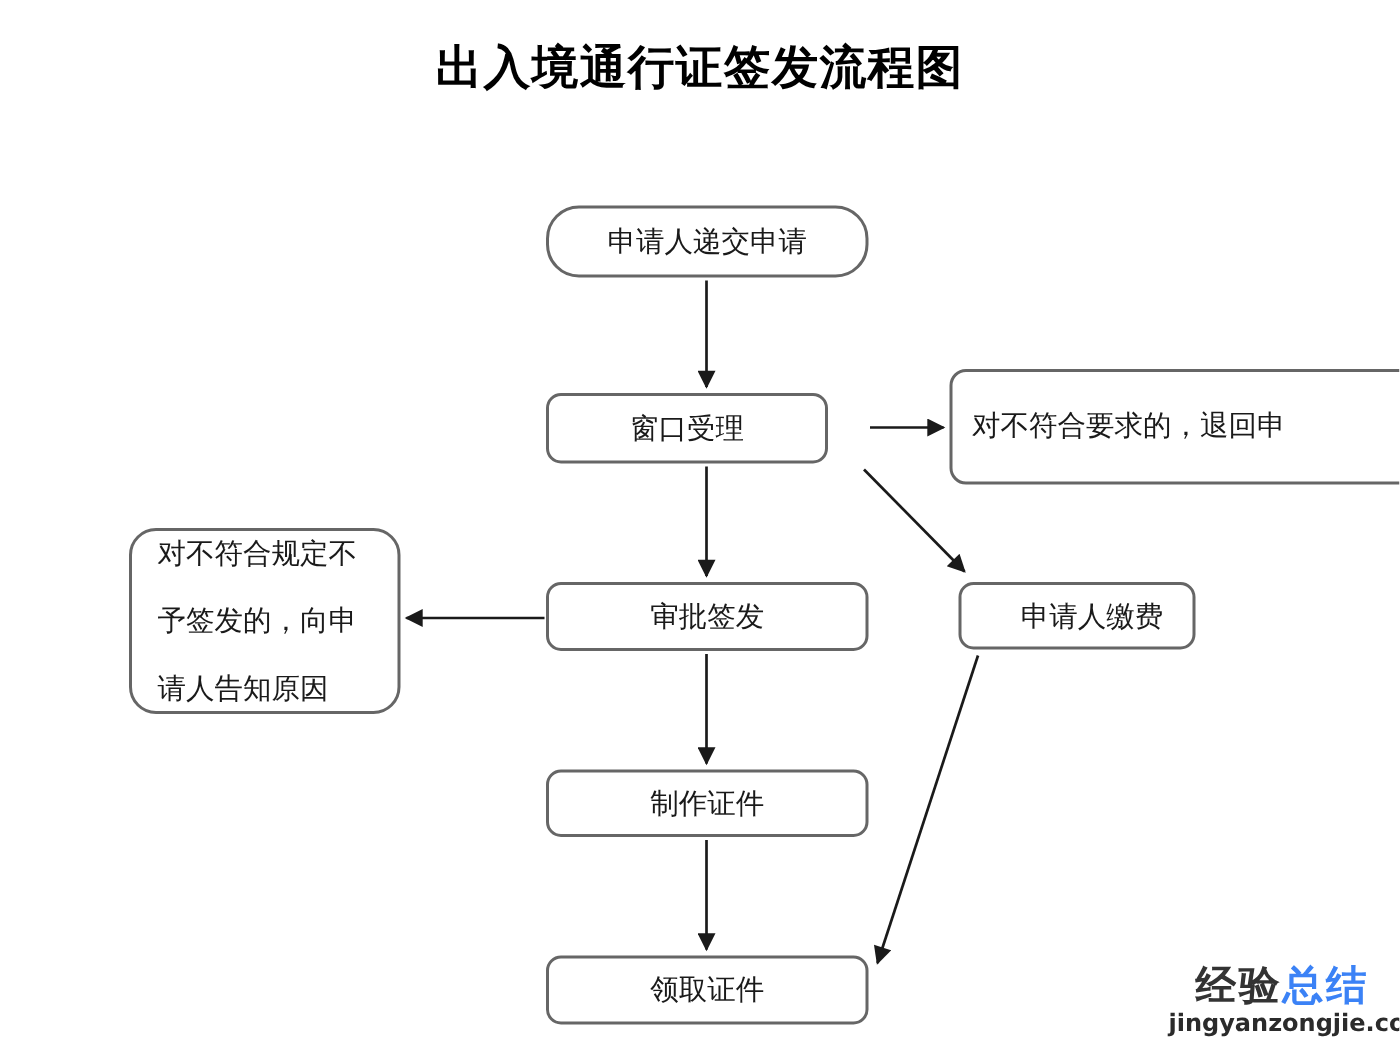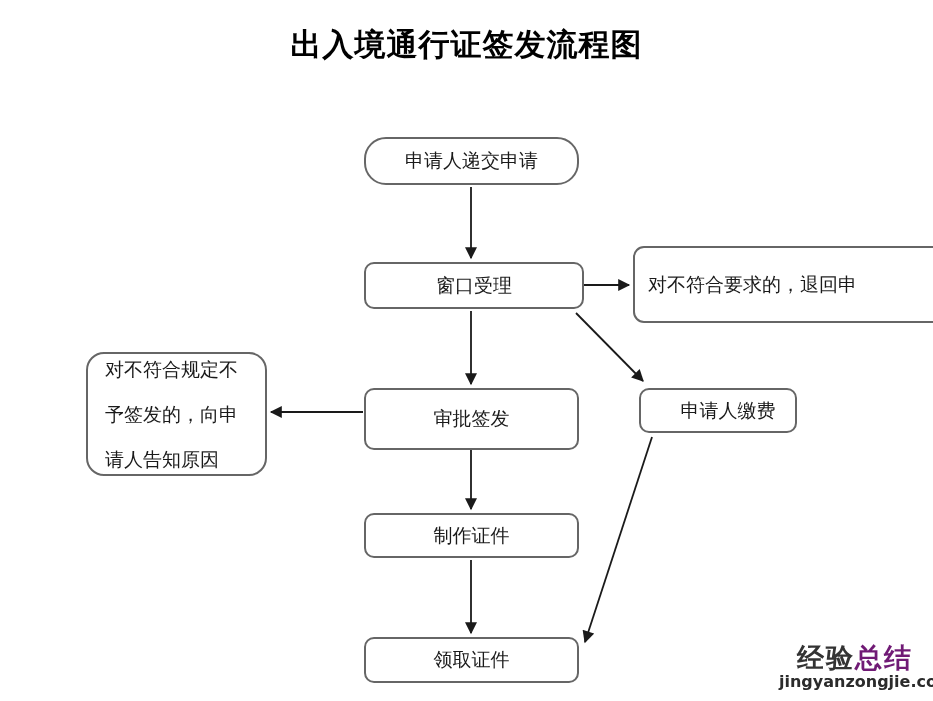--- a/index.html
+++ b/index.html
@@ -49,41 +49,41 @@
     border-radius: 11px;
   }
   .box-refuse {
     left: 86px; top: 352px; width: 181px; height: 124px;
     padding: 6px 10px 6px 17px;
     line-height: 33px;
     border-radius: 18px;
     gap: 12px;
   }
   .box-submit  { left: 364px; top: 137px; width: 215px; height: 48px; border-radius: 22px; }
-  .box-accept  { left: 364px; top: 262px; width: 220px; height: 47px; }
-  .box-approve { left: 364px; top: 388px; width: 215px; height: 62px; }
+  .box-accept  { left: 364px; top: 262px; width: 188px; height: 47px; }
+  .box-approve { left: 364px; top: 388px; width: 215px; height: 46px; }
   .box-pay     { left: 639px; top: 388px; width: 158px; height: 45px; padding-left: 20px; }
   .box-produce { left: 364px; top: 513px; width: 215px; height: 45px; }
   .box-collect { left: 364px; top: 637px; width: 215px; height: 46px; }
   .arrows {
     position: absolute;
     left: 0; top: 0;
     pointer-events: none;
   }
   .watermark {
     position: absolute;
     right: 2px;
     bottom: 10px;
     width: 152px;
     text-align: center;
     font-weight: 700;
     line-height: 1.05;
   }
   .wm-brand { font-size: 27px; letter-spacing: 2px; color: #333333; }
-  .wm-red { color: #701a75; }
+  .wm-red { color: #3b82f6; }
   .wm-site { font-size: 16px; color: #2b2b2b; margin-top: 2px; letter-spacing: 0px; }
 </style>
 </head>
 <body>
 
 <div class="canvas">
 
   <div class="title">出入境通行证签发流程图</div>
 
   <svg class="arrows" width="933" height="701" viewBox="0 0 933 701">

